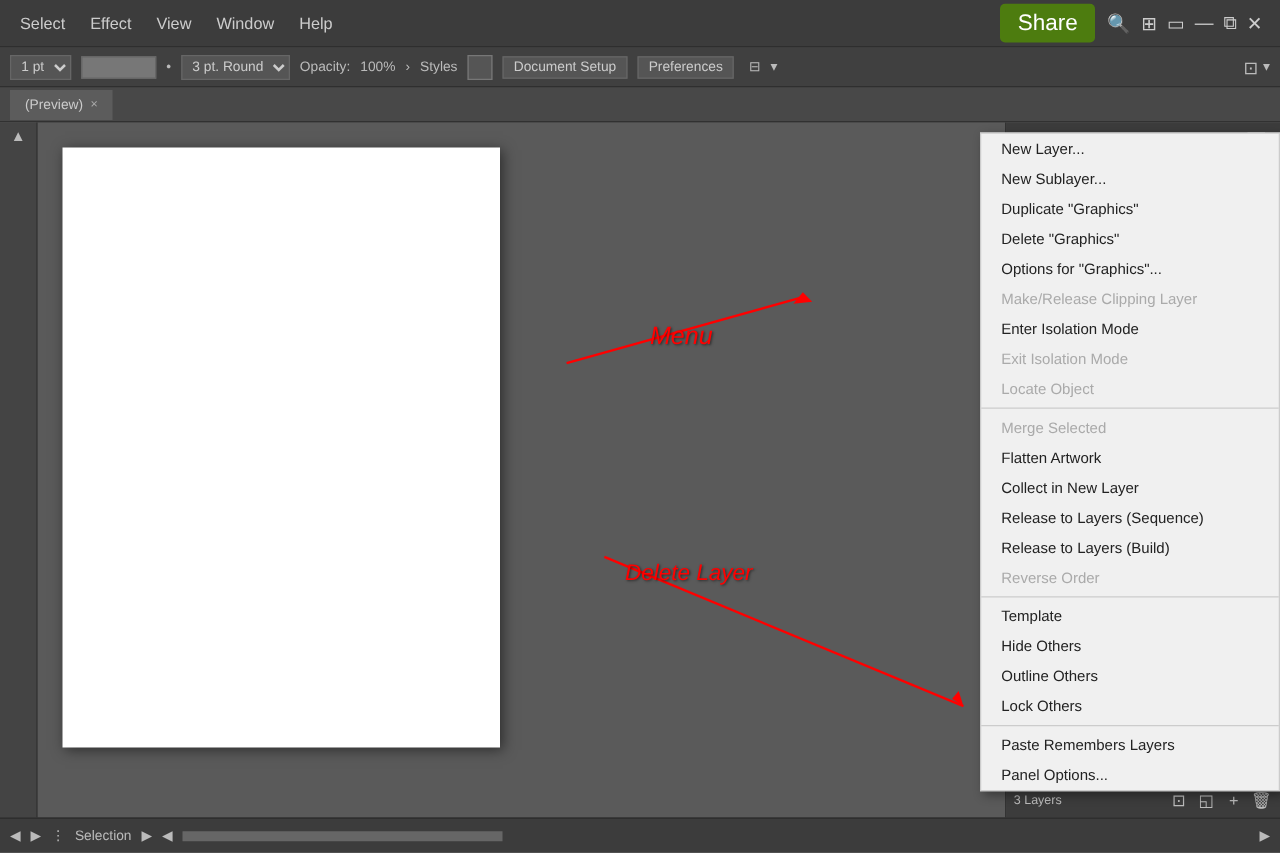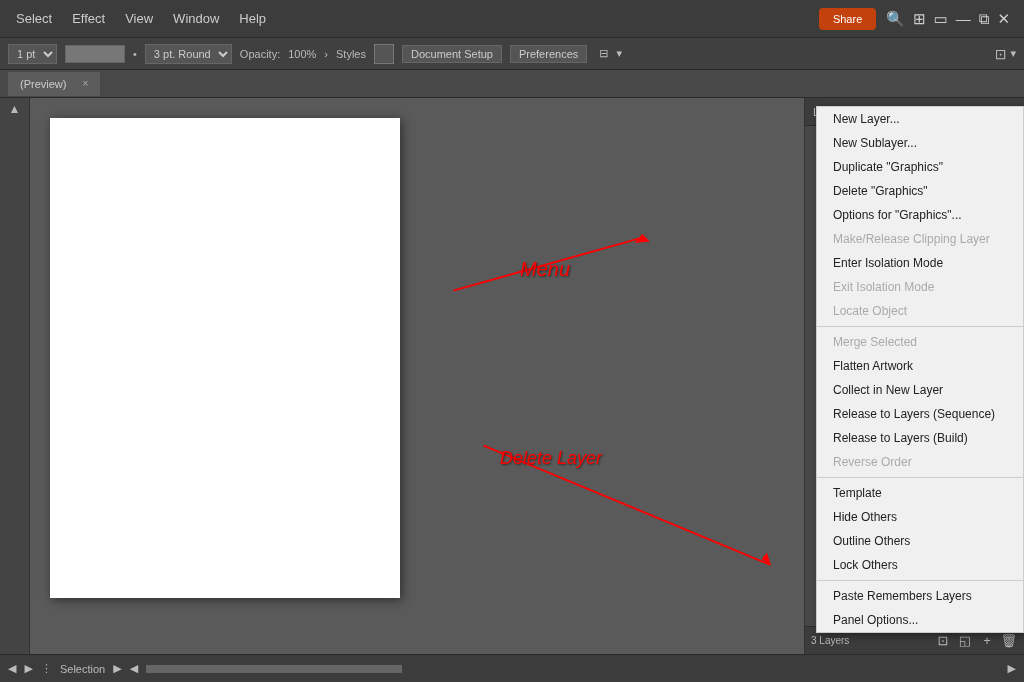--- a/index.html
+++ b/index.html
@@ -28,27 +28,27 @@
     .menu-item {
       padding: 4px 8px;
       color: #ccc;
       cursor: pointer;
       font-size: 13px;
     }
 
     
     .share-btn {
       margin-left: auto;
-      background: #c2410c;
+      background: #4d7c0f;
       color: white;
       border: none;
       padding: 5px 14px;
       border-radius: 4px;
       cursor: pointer;
-      font-size: 11px;
+      font-size: 18px;
     }
 
     
     .top-right-icons {
       display: flex;
       align-items: center;
       gap: 8px;
       padding: 0 6px;
       color: #ccc;
     }
@@ -93,21 +93,21 @@
       border-bottom: 1px solid #2a2a2a;
     }
     .tab {
       background: #5c5c5c;
       padding: 4px 12px;
       font-size: 11px;
       color: #ccc;
       cursor: pointer;
       display: flex;
       align-items: center;
-      gap: 16px;
+      gap: 6px;
       height: 24px;
     }
     .tab-close { font-size: 10px; cursor: pointer; color: #aaa; }
 
     
     .main-area {
       display: flex;
       width: 100%;
       height: calc(682px - 38px - 32px - 28px - 28px);
       position: relative;
@@ -159,21 +159,21 @@
       border-bottom: 1px solid #2a2a2a;
       font-size: 11px;
       color: #bbb;
     }
 
     
     .context-menu {
       position: absolute;
       top: 8px;
       right: 0px;
-      width: 208px;
+      width: 240px;
       background: #f0f0f0;
       border: 1px solid #ccc;
       box-shadow: 3px 3px 8px rgba(0,0,0,0.4);
       z-index: 100;
       font-size: 12px;
       color: #222;
     }
     .context-menu-item {
       padding: 5px 16px;
       cursor: pointer;

